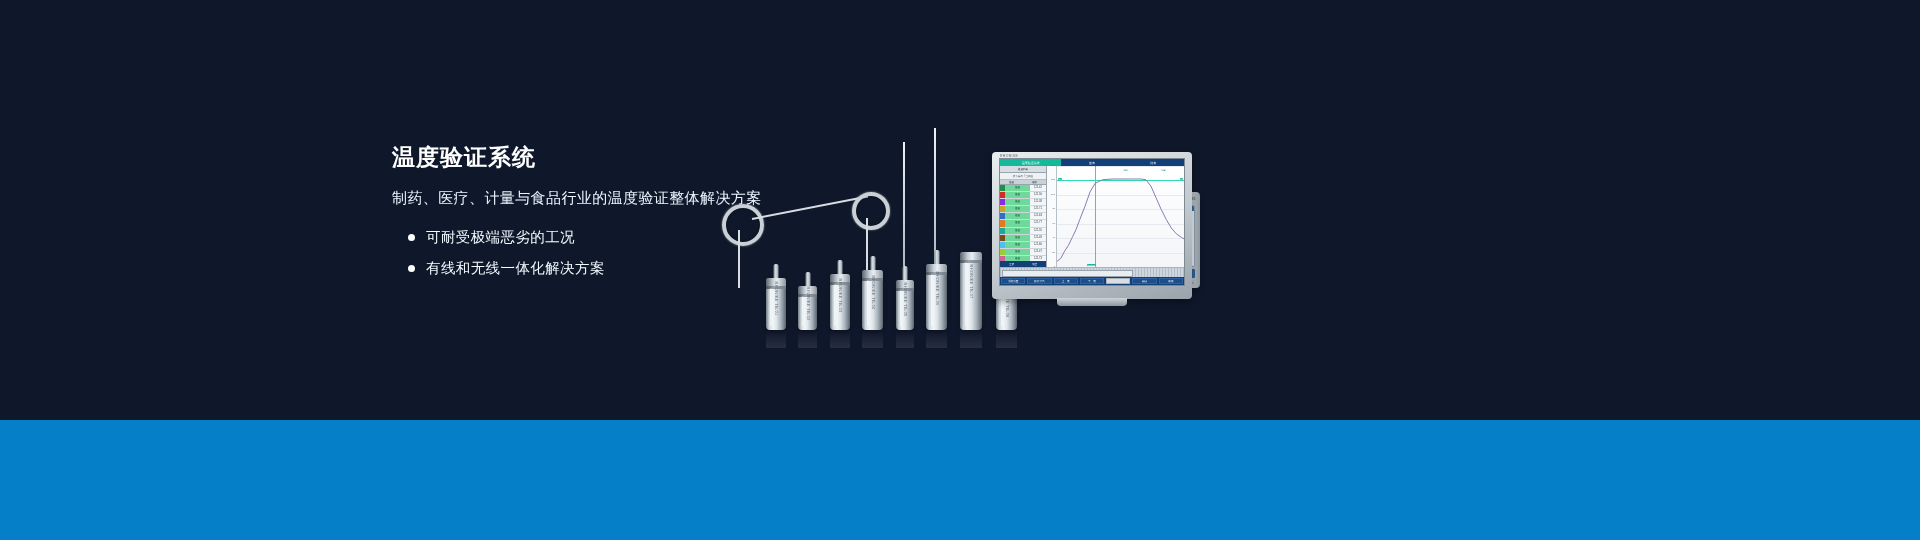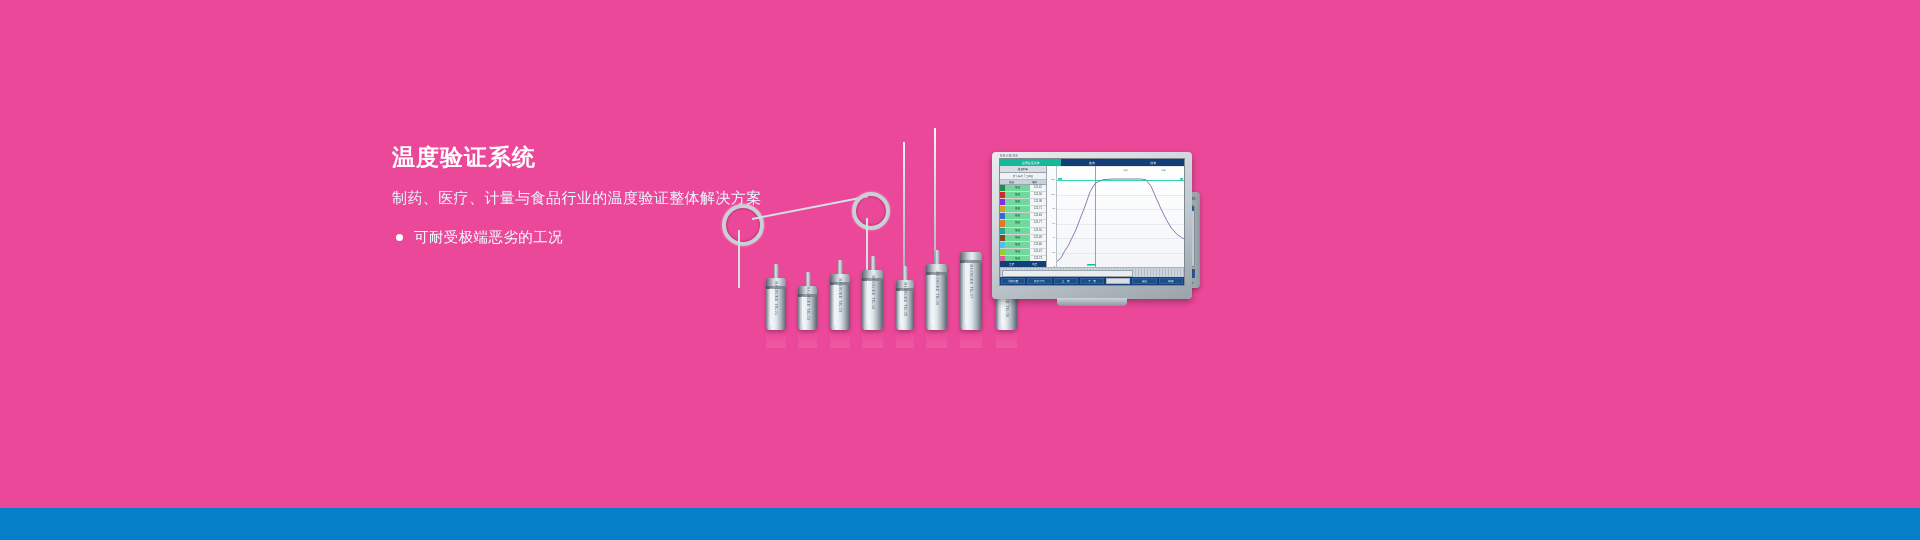--- a/index.html
+++ b/index.html
@@ -1,33 +1,33 @@
 <!DOCTYPE html>
 <html><head>
 <meta charset="utf-8">
 <style>
   html,body{margin:0;padding:0;}
   body{
     width:1920px;height:540px;overflow:hidden;
     background:#0580c8;
     font-family:"Liberation Sans","DejaVu Sans",sans-serif;
   }
-  .banner{position:relative;width:1920px;height:508px;background:#ec4899;overflow:hidden;}
+  .banner{position:relative;width:1920px;height:420px;background:#0f172a;overflow:hidden;}
 
   
   .copy{position:absolute;left:392px;top:142px;width:470px;}
   .title{
     font-size:23px;font-weight:bold;color:#ffffff;letter-spacing:1px;
     line-height:30px;margin:0 0 16px 0;
   }
   .subtitle{
     font-size:15px;color:#eaf6ff;letter-spacing:.4px;
     line-height:20px;margin:0 0 20px 0;white-space:nowrap;
   }
-  .bullets{list-style:none;margin:4px;padding:0;}
+  .bullets{list-style:none;margin:16px;padding:0;}
   .bullet{display:flex;align-items:center;margin-bottom:13px;}
   .dot{
     width:7px;height:7px;border-radius:50%;background:#ffffff;
     margin-right:11px;flex:none;
   }
   .bullet-text{font-size:14.5px;color:#f2fbff;letter-spacing:.4px;line-height:18px;white-space:nowrap;}
 
   
   .products{position:absolute;left:700px;top:100px;width:560px;height:230px;}
 
@@ -184,20 +184,24 @@
 
 <div class="banner">
 
   <div class="copy">
     <div class="title">温度验证系统</div>
     <div class="subtitle">制药、医疗、计量与食品行业的温度验证整体解决方案</div>
     <ul class="bullets">
       <li class="bullet">
         <span class="dot"></span>
         <span class="bullet-text">可耐受极端恶劣的工况</span>
+      </li>
+      <li class="bullet">
+        <span class="dot"></span>
+        <span class="bullet-text">有线和无线一体化解决方案</span>
       </li>
     </ul>
   </div>
 
   <div class="products">
 
     <div class="coil" style="left:22px;top:104px;width:34px;height:34px;"></div>
     <div class="probe-wire" style="left:52px;top:118px;width:118px;height:2px;transform:rotate(-11deg);transform-origin:left center;"></div>
     <div class="coil" style="left:152px;top:92px;width:30px;height:30px;"></div>
     <div class="probe-wire" style="left:38px;top:130px;width:2px;height:58px;"></div>

